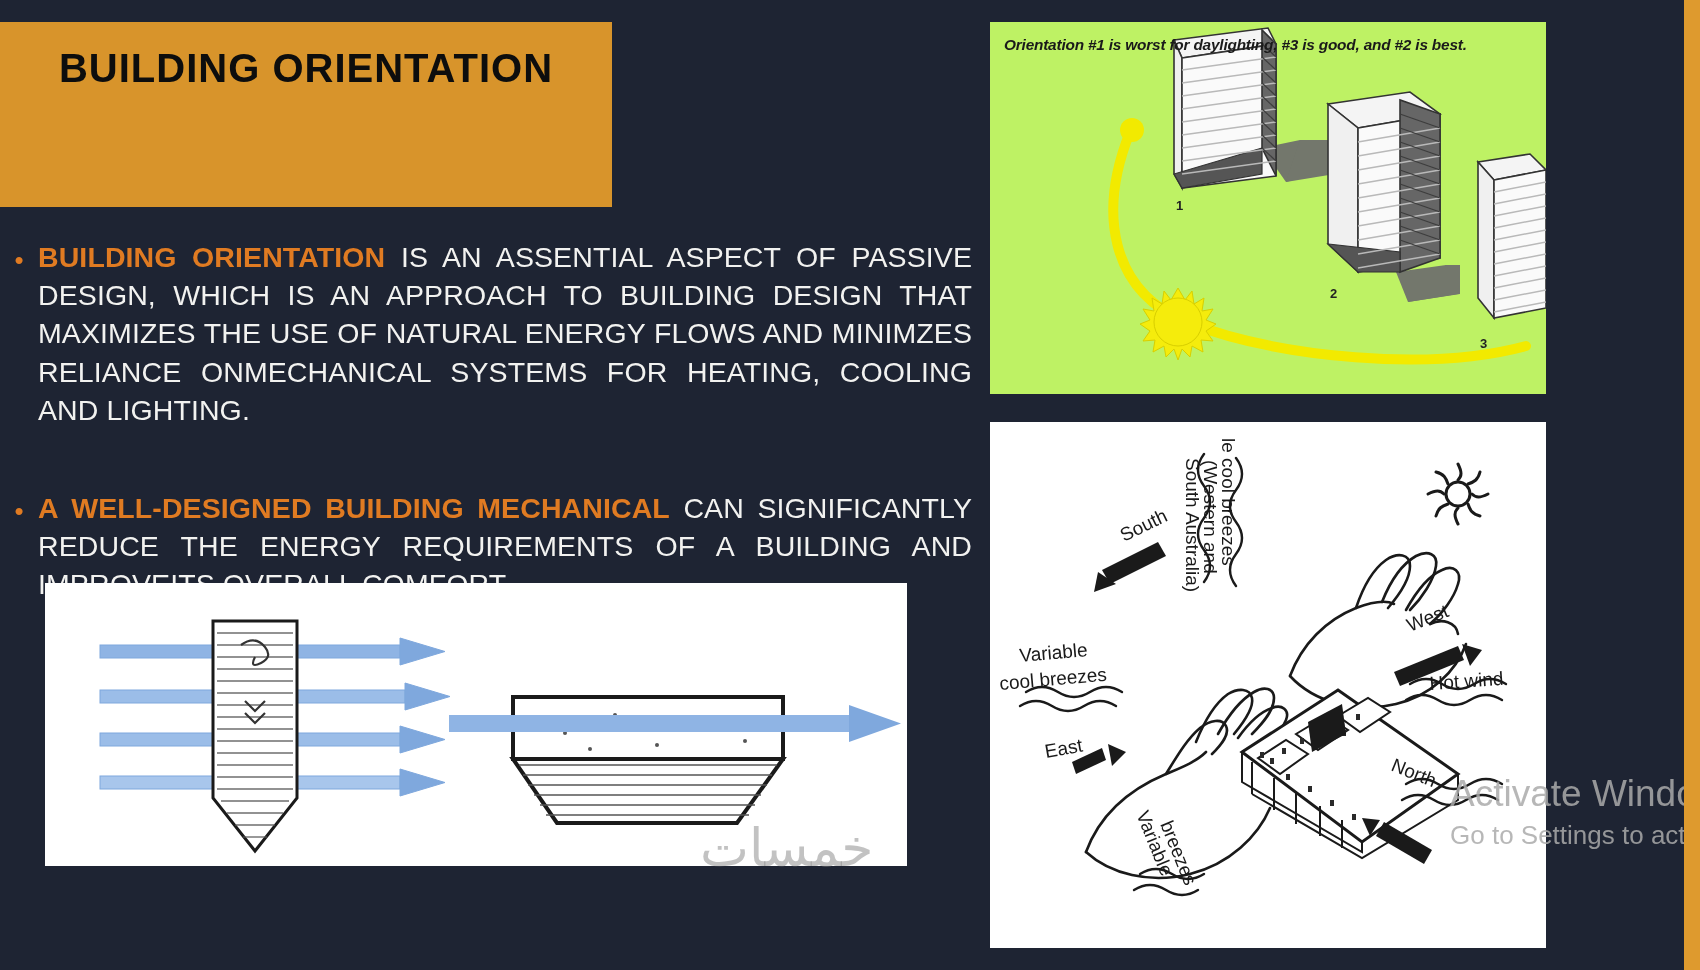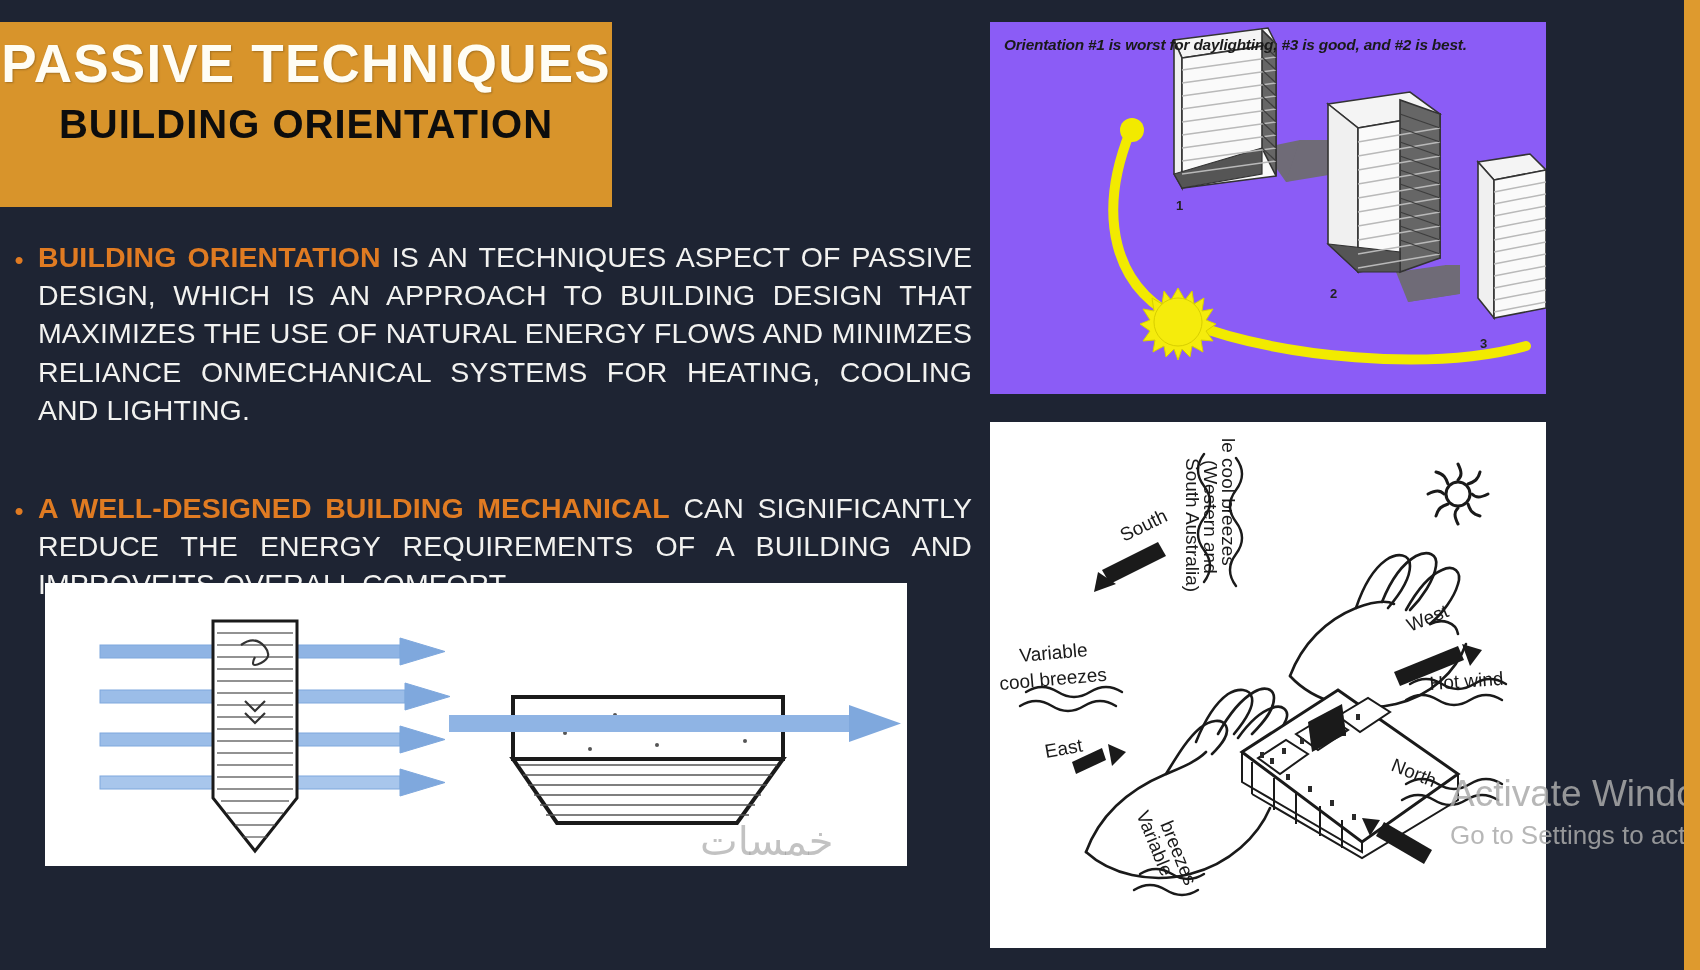--- a/index.html
+++ b/index.html
@@ -69,32 +69,32 @@
 
   
   .fig-wind {
     position: absolute; left: 45px; top: 583px;
     width: 862px; height: 283px;
     background: #ffffff;
     overflow: hidden;
   }
   .watermark {
     position: absolute; left: 700px; top: 818px;
-    font-size: 40px; color: rgba(120,120,120,.45);
+    font-size: 52px; color: rgba(120,120,120,.45);
     font-family: "DejaVu Sans", sans-serif;
     direction: rtl;
     letter-spacing: 2px;
     pointer-events: none;
   }
 
   
   .fig-orient {
     position: absolute; left: 990px; top: 22px;
     width: 556px; height: 372px;
-    background: #8b5cf6;
+    background: #bef264;
     overflow: hidden;
   }
   .orient-caption {
     position: absolute; left: 14px; top: 14px;
     font-size: 15.4px; font-weight: bold; font-style: italic;
     color: #1a1a1a; white-space: nowrap;
     font-family: "Liberation Sans", sans-serif;
     letter-spacing: -.2px;
   }
 
@@ -116,29 +116,28 @@
   .activate .a2 { font-size: 26px; display: block; margin-top: 6px; white-space: nowrap; }
 
   svg { display: block; }
 </style>
 </head>
 <body>
 
 <div class="slide">
 
   <div class="title-block">
-    <div class="title-main">PASSIVE TECHNIQUES</div>
     <div class="title-sub">BUILDING ORIENTATION</div>
   </div>
 
   <div class="bullets">
 
     <div class="bullet-row">
       <div class="bullet-dot">•</div>
-      <div class="bullet-text"><span class="hl">BUILDING ORIENTATION</span><span> IS AN TECHNIQUES ASPECT OF PASSIVE DESIGN, WHICH IS AN APPROACH TO BUILDING DESIGN THAT MAXIMIZES THE USE OF NATURAL ENERGY FLOWS AND MINIMZES RELIANCE ON</span><span class="last-line">MECHANICAL SYSTEMS FOR HEATING, COOLING AND  LIGHTING.</span></div>
+      <div class="bullet-text"><span class="hl">BUILDING ORIENTATION</span><span> IS AN ASSENTIAL ASPECT OF PASSIVE DESIGN, WHICH IS AN APPROACH TO BUILDING DESIGN THAT MAXIMIZES THE USE OF NATURAL ENERGY FLOWS AND MINIMZES RELIANCE ON</span><span class="last-line">MECHANICAL SYSTEMS FOR HEATING, COOLING AND  LIGHTING.</span></div>
     </div>
 
     <div class="bullet-row">
       <div class="bullet-dot">•</div>
       <div class="bullet-text"><span class="hl">A WELL-DESIGNED BUILDING MECHANICAL</span><span> CAN SIGNIFICANTLY REDUCE THE ENERGY REQUIREMENTS OF A BUILDING AND IMPROVE</span><span class="last-line">ITS OVERALL COMFORT.</span></div>
     </div>
 
   </div>
 
   <div class="fig-wind">

